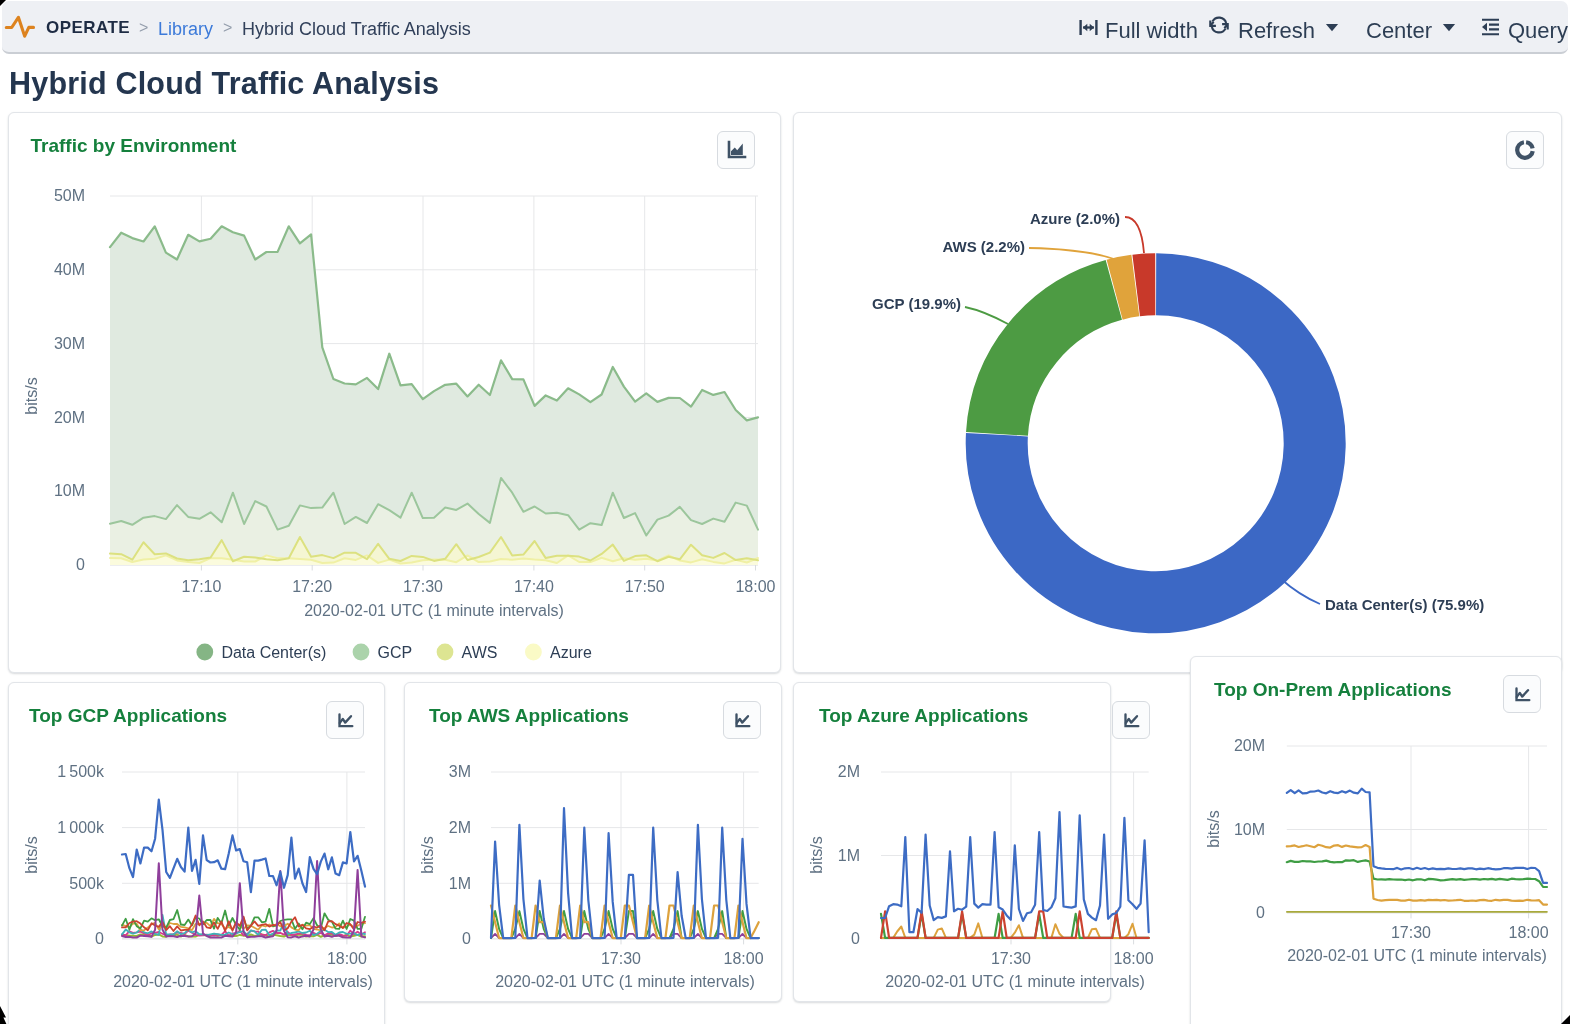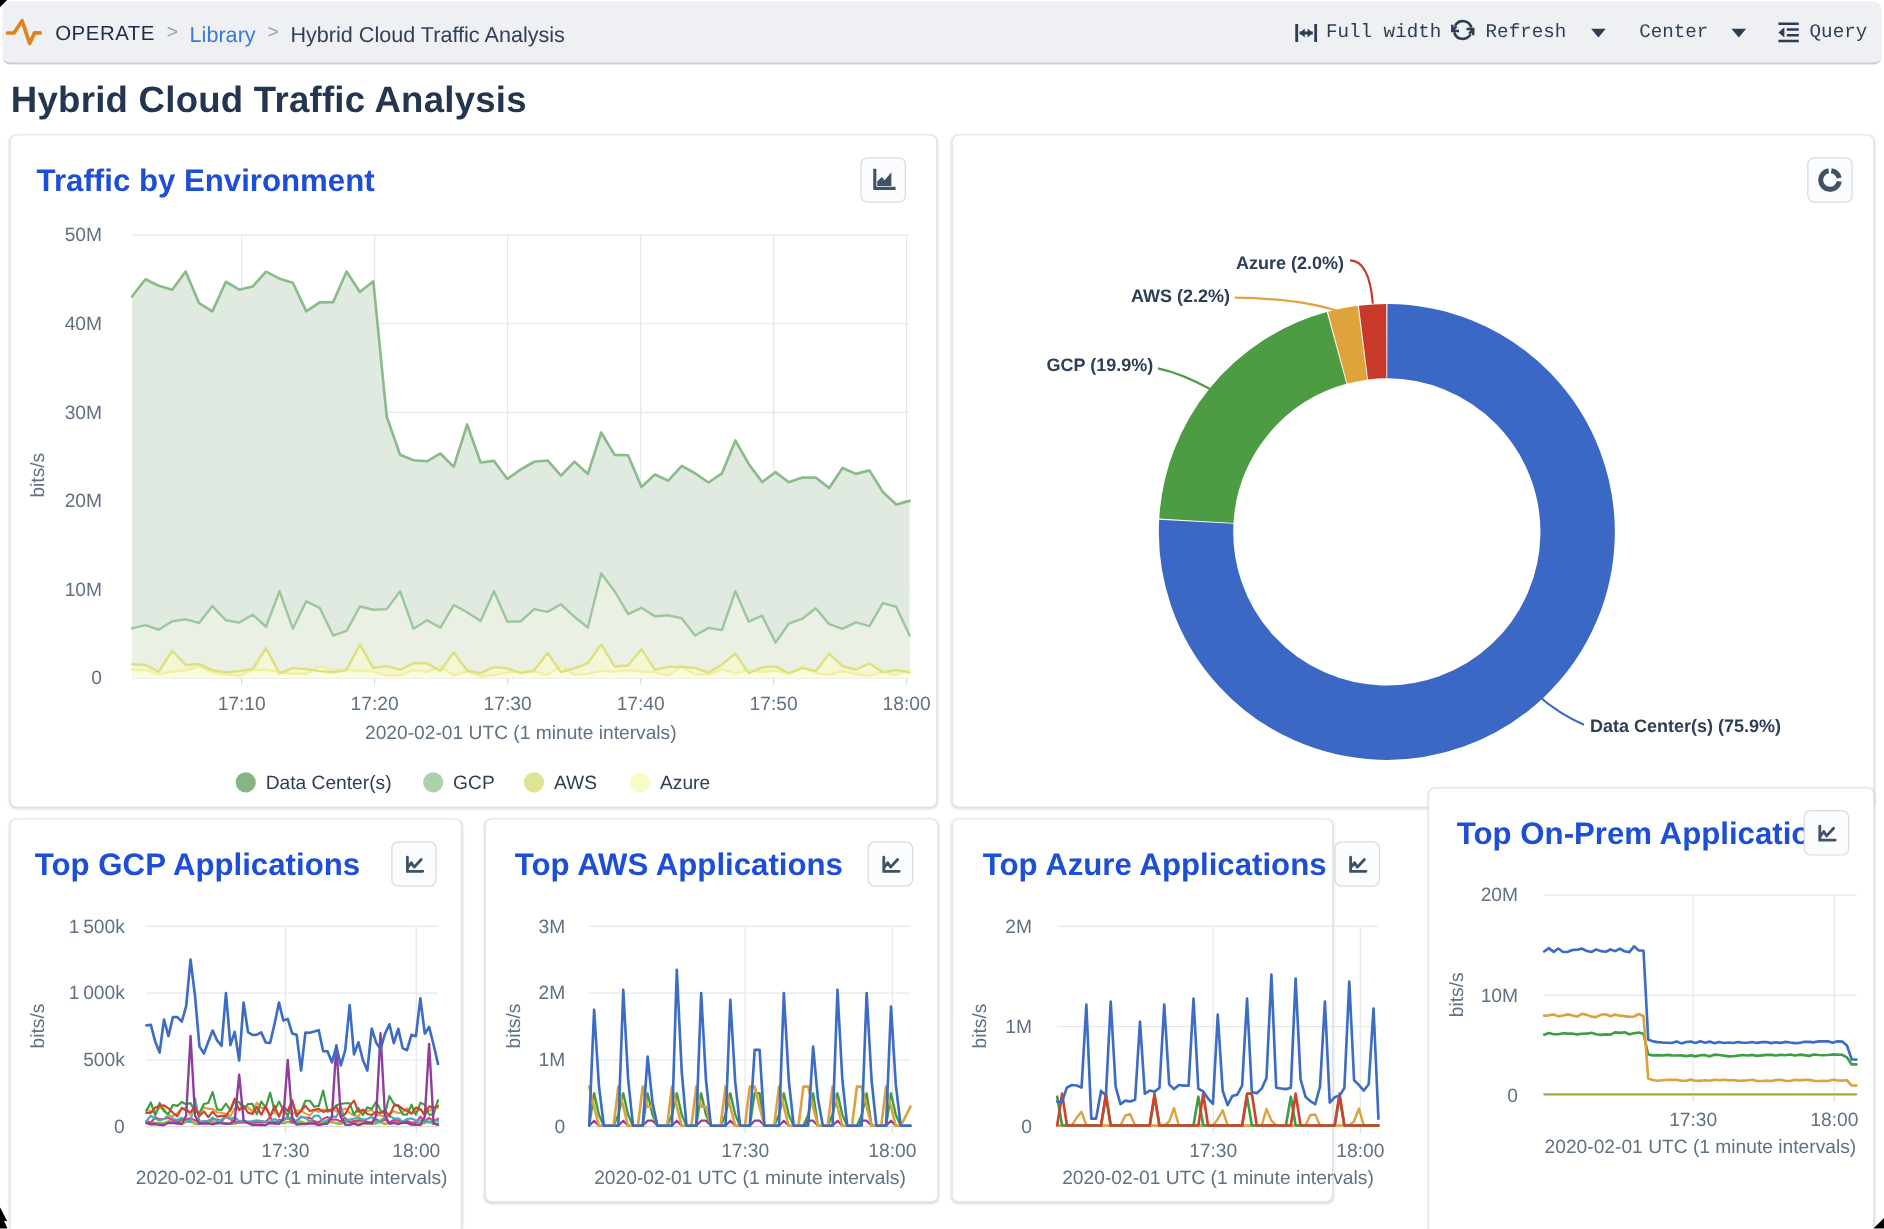--- a/index.html
+++ b/index.html
@@ -1,24 +1,24 @@
 <!DOCTYPE html>
 <html><head><meta charset="utf-8"><style>
 * { margin:0; padding:0; box-sizing:border-box; }
 html,body { width:1570px; height:1024px; background:#fff; font-family:"Liberation Sans", sans-serif; overflow:hidden; position:relative; }
 .topbar { position:absolute; left:2px; top:1px; width:1566px; height:53px; background:#eef0f4; border-radius:7px; border-bottom:2px solid #caced4; box-sizing:border-box; }
 .tb { position:absolute; top:17.5px; white-space:nowrap; }
-.brandname { font-size:17px; font-weight:normal; letter-spacing:0.45px; color:#1e2c44; }
+.brandname { font-size:17px; font-weight:bold; letter-spacing:0.45px; color:#1e2c44; }
 .crumbsep { color:#949eac; font-size:16px; }
 .crumb1 { color:#3c7ad9; font-size:18px; }
 .crumb2 { color:#31405a; font-size:18px; }
-.navitem { position:absolute; top:18px; font-size:16px; color:#2d3e54;font-family:Liberation Mono, monospace; }
+.navitem { position:absolute; top:18px; font-size:22px; color:#2d3e54; }
 h1 { position:absolute; left:9px; top:66px; font-size:30.5px; color:#24364f; letter-spacing:0.2px; }
 .panel { position:absolute; background:#fff; border:1px solid #e2e5e9; border-radius:6px; box-shadow:0 1px 2px rgba(40,50,60,0.18); }
-.ptitle { position:absolute; top:22px; font-size:26px; font-weight:bold; color:#1d4ed8; }
+.ptitle { position:absolute; top:22px; font-size:19px; font-weight:bold; color:#15803d; }
 .pbtn { position:absolute; top:18px; width:38px; height:38px; border:1px solid #d7dbe0; border-radius:6px; background:#fbfcfd; display:flex; align-items:center; justify-content:center; }
 svg text { font-family:"Liberation Sans", sans-serif; }
 </style></head><body>
 <div class="topbar"></div>
 <svg width="32" height="30" viewBox="0 0 32 30" style="position:absolute;left:4px;top:12px">
     <path d="M2.3 15.5 H7.7 L14.4 5.3 L20.7 24.2 L24.8 15.4 H29.5" stroke="#dd831f" stroke-width="3.1" fill="none" stroke-linejoin="round" stroke-linecap="round"></path>
   </svg>
 <div class="tb" style="left:46px"><span class="brandname">OPERATE</span></div>
 <div class="tb" style="left:139px;top:19px"><span class="crumbsep">&gt;</span></div>
 <div class="tb" style="left:158px;top:18.5px"><span class="crumb1">Library</span></div>

